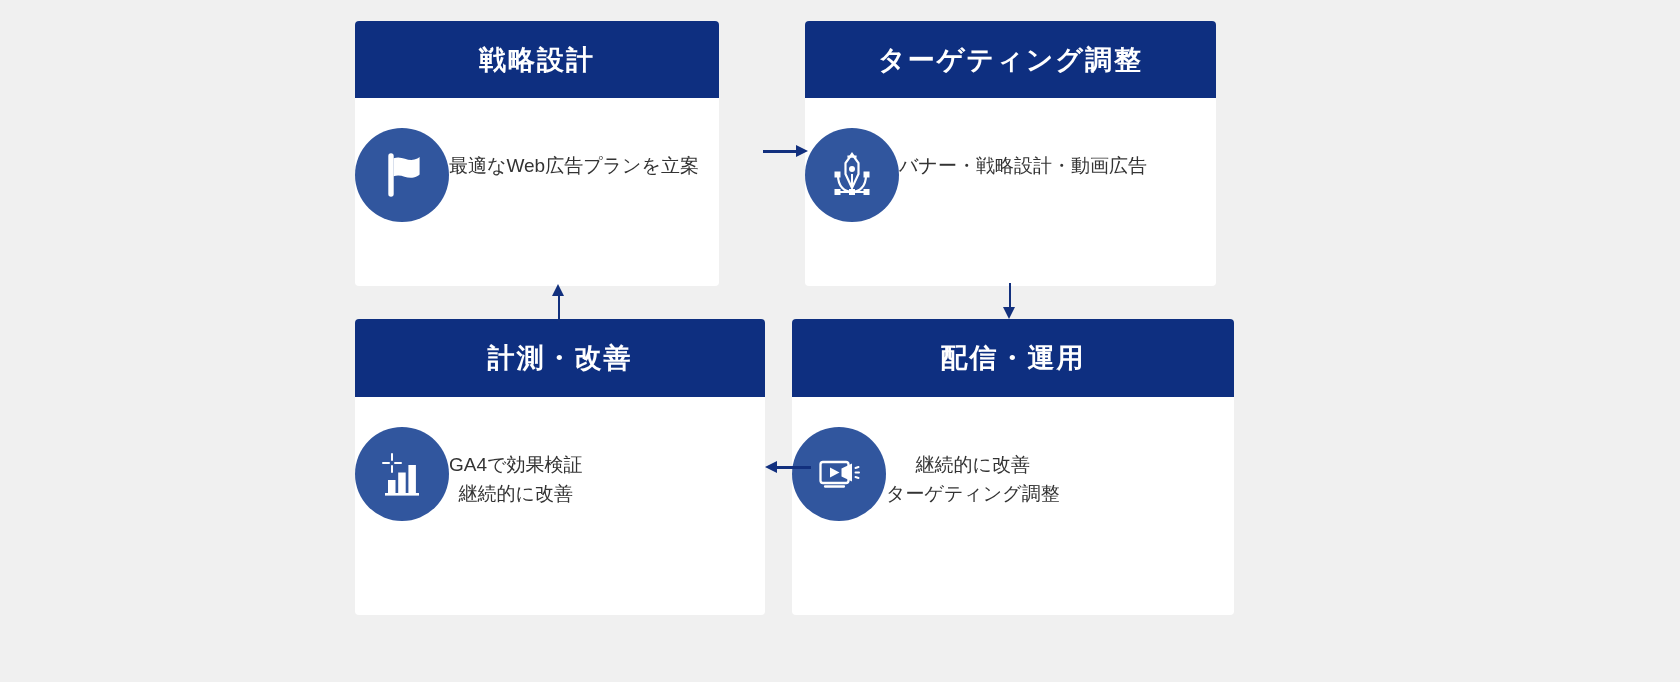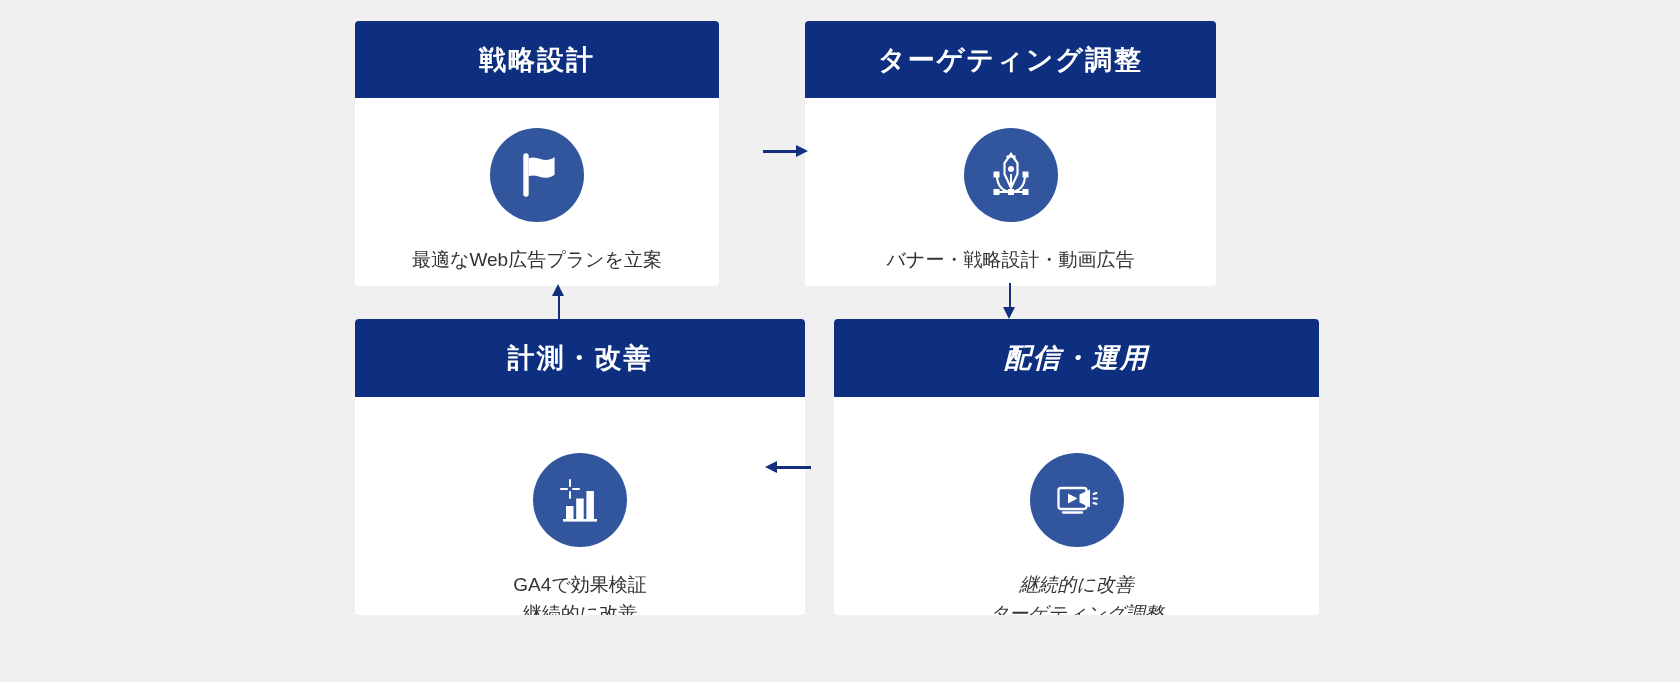--- a/index.html
+++ b/index.html
@@ -24,54 +24,53 @@
     text-align:center;
     font-weight:bold;
     letter-spacing:2px;
     display:flex;
     align-items:center;
     justify-content:center;
     box-sizing:border-box;
   }
   .card-body{
     display:flex;
-    flex-direction:column;
-    align-items:center;
+    flex-direction:row;
     box-sizing:border-box;
   }
   .icon-circle{
     background:#31569e;
     border-radius:50%;
     display:flex;
     align-items:center;
     justify-content:center;
     flex:0 0 auto;
   }
   .card-desc{
     color:#333333;
     text-align:center;
     line-height:1.52;
     white-space:pre-line;
   }
 
   
   #card-strategy   {left:355px; top:21px;  width:364px; height:265px;}
   #card-creative   {left:805px; top:21px;  width:411px; height:265px;}
-  #card-measure    {left:355px; top:319px; width:450px; height:296px;}
-  #card-delivery   {left:834px; top:319px; width:485px; height:296px;font-style:italic;}
+  #card-measure    {left:355px; top:319px; width:410px; height:296px;}
+  #card-delivery   {left:792px; top:319px; width:442px; height:296px;}
 
   #card-strategy .card-header,
   #card-creative .card-header {height:77px; font-size:27px;}
   #card-measure  .card-header,
   #card-delivery .card-header {height:78px; font-size:27px;}
 
   #card-strategy .card-body,
   #card-creative .card-body {padding-top:30px;}
   #card-measure  .card-body,
-  #card-delivery .card-body {padding-top:30px;margin-top:26px;}
+  #card-delivery .card-body {padding-top:30px;}
 
   .icon-circle{width:94px;height:94px;}
   .card-desc{font-size:19px;margin-top:24px;}
 
   
   .arrow{position:absolute;}
   .arrow .shaft{position:absolute;background:#12307e;}
   .arrow .head{position:absolute;width:0;height:0;}
 
   

